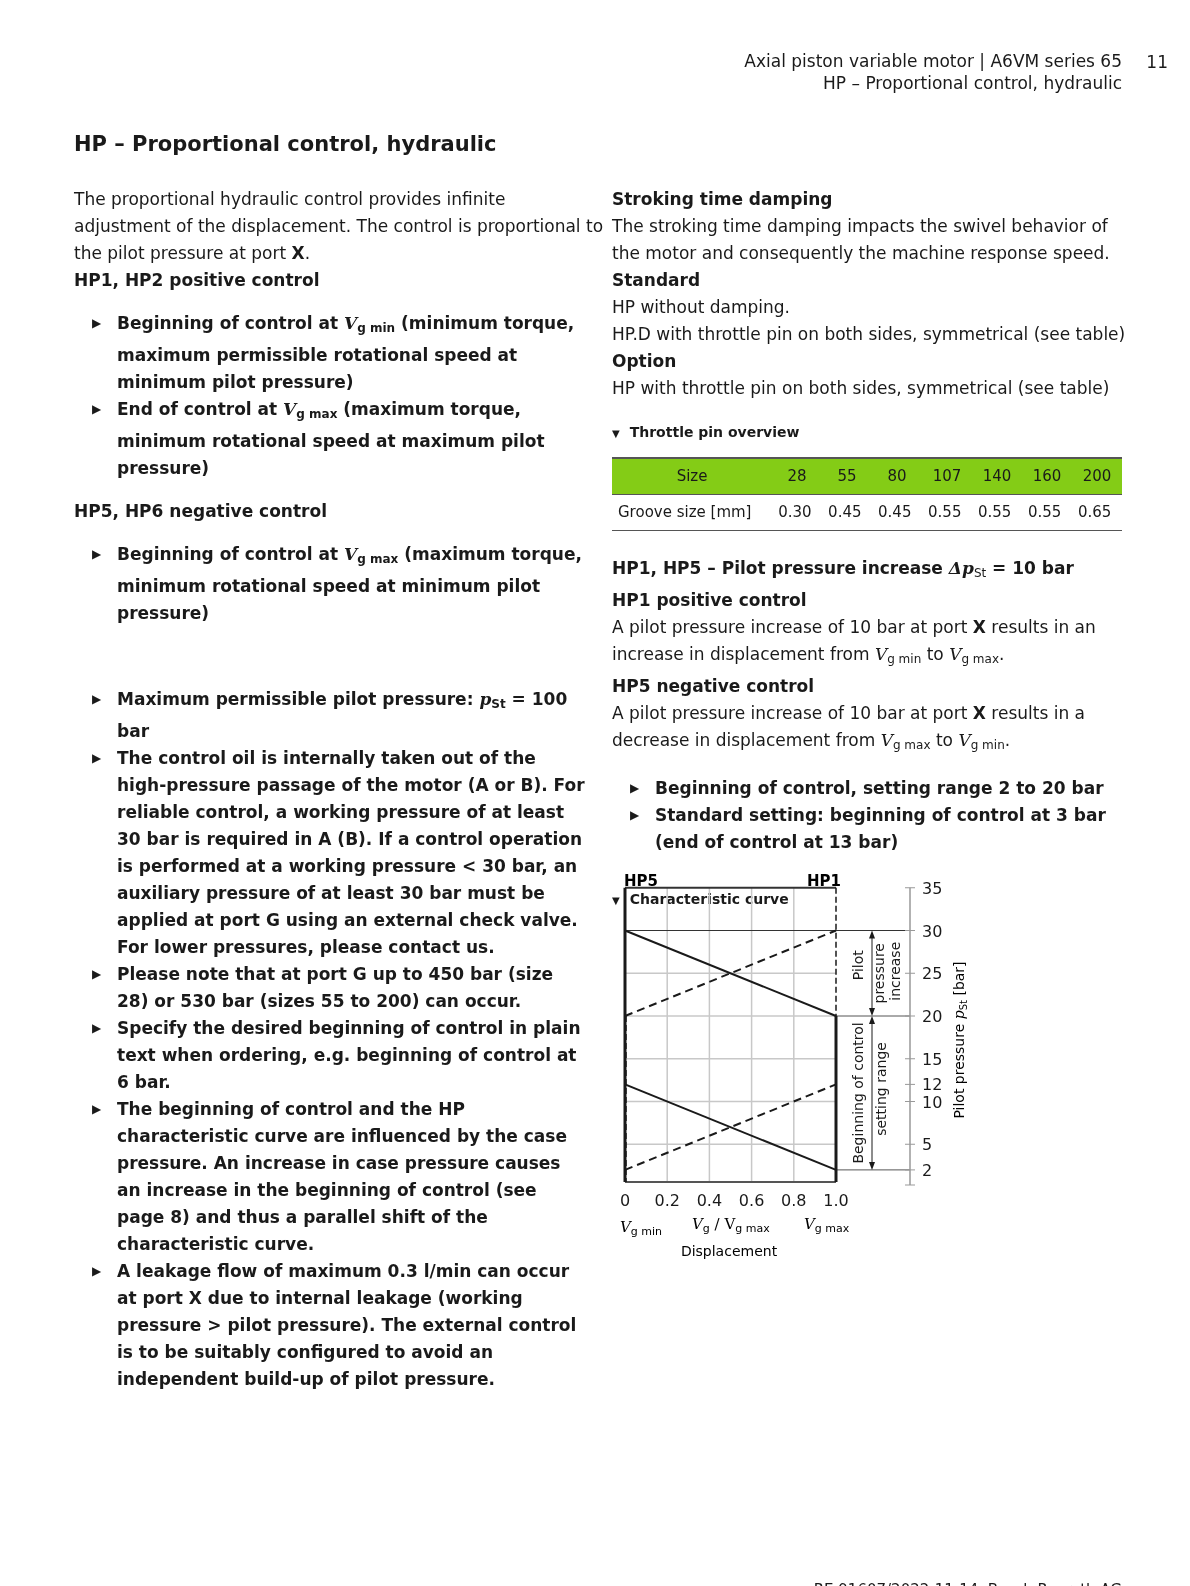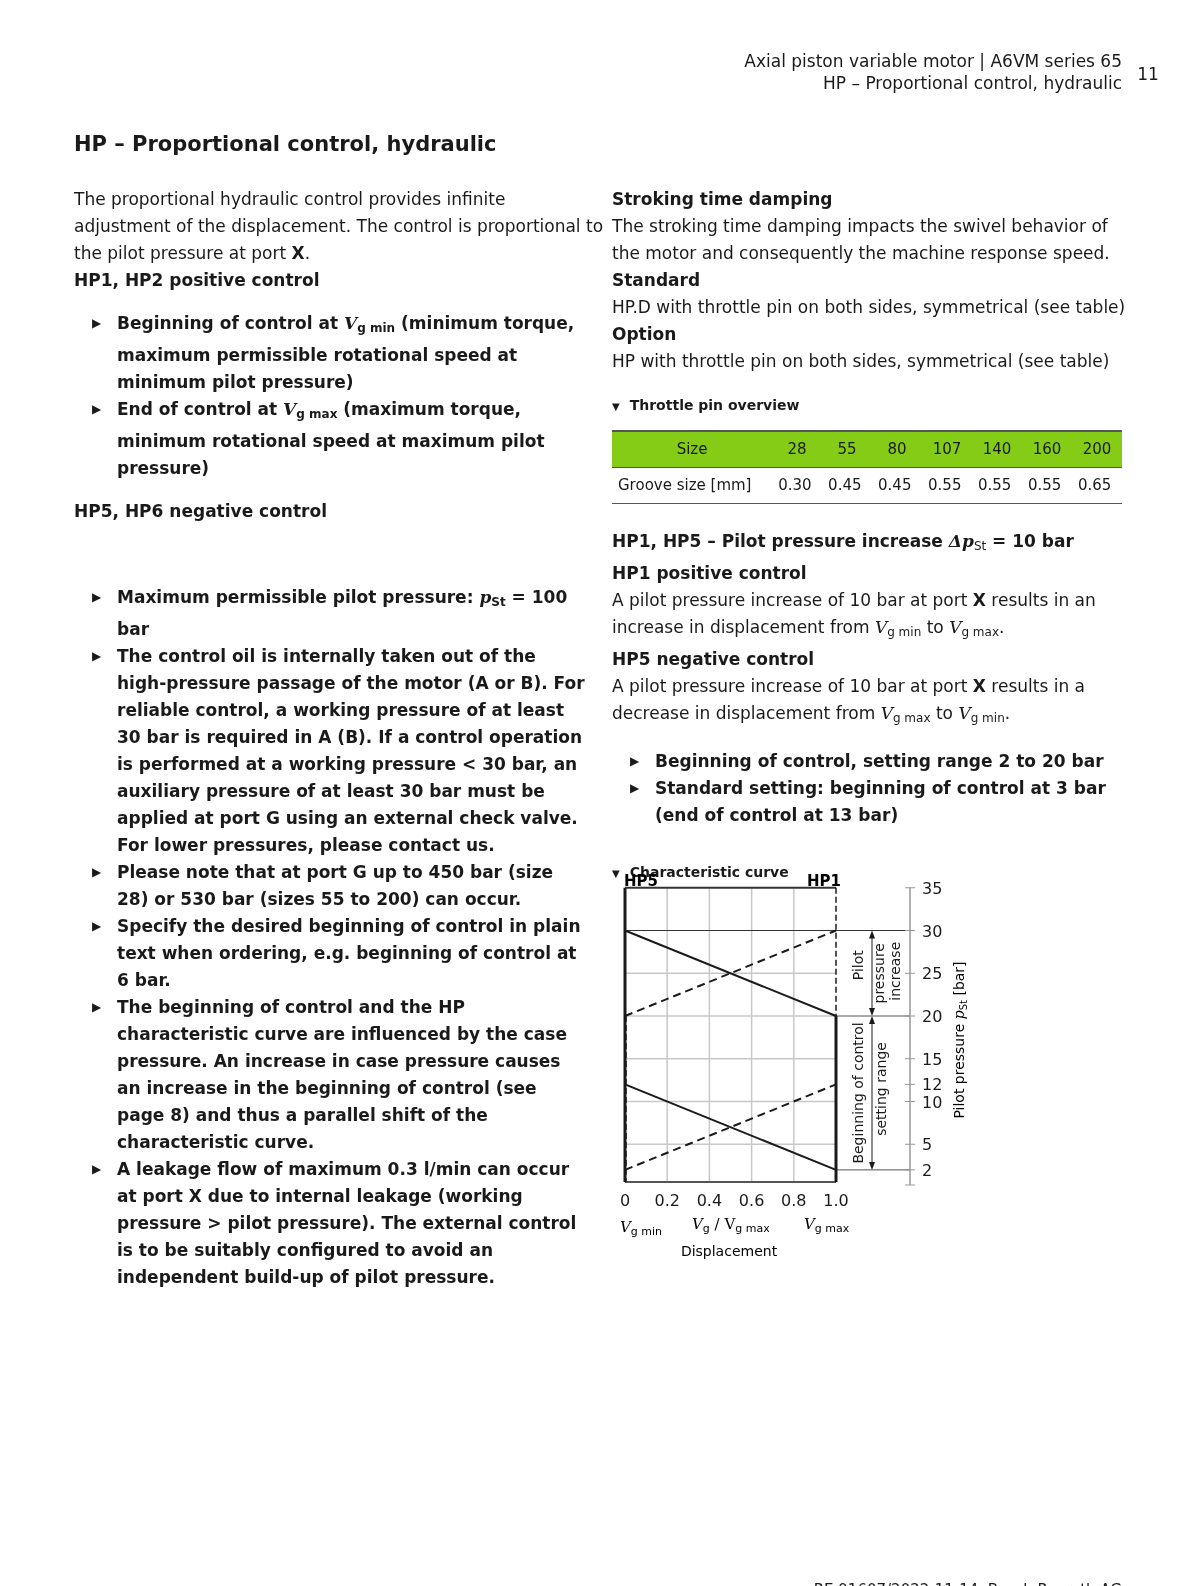--- a/index.html
+++ b/index.html
@@ -1,20 +1,20 @@
 <!DOCTYPE html>
 <html><head>
 <meta charset="utf-8">
 <style>
   html, body { margin: 0; padding: 0; background: #ffffff; }
   body { width: 1190px; height: 1586px; position: relative; overflow: hidden;
          font-family: "DejaVu Sans", sans-serif; color: #1a1a1a; }
   .header { position: absolute; top: 50px; right: 68px; text-align: right; font-size: 17px; line-height: 22px; }
   .header .line1 b { font-weight: normal; }
-  .pageno { position: absolute; top: 64px; right: 14px; width: 40px; text-align: center; font-size: 17px; }
+  .pageno { position: absolute; top: 52px; right: 14px; width: 40px; text-align: right; font-size: 17px; }
   .pageno { right: 22px; }
   .title { position: absolute; left: 74px; top: 132px; font-size: 21px; font-weight: bold; margin: 0; }
   .col { position: absolute; font-size: 17px; line-height: 27px; }
   .col-left { left: 74px; top: 186px; width: 530px; }
   .col-right { left: 612px; top: 186px; width: 520px; }
   .col p { margin: 0; }
   .sub { font-weight: bold; }
   ul.tri { list-style: none; margin: 16px; padding: 0; font-weight: bold; }
   ul.tri li { position: relative; padding-left: 27px; }
   ul.tri li::before { content: "\25B6"; position: absolute; left: 2px; top: 0; font-size: 12px; }
@@ -42,36 +42,38 @@
 
 <div class="col col-left">
   <p><span>The proportional hydraulic control provides infinite adjustment of the displacement. The control is proportional to the pilot pressure at port </span><b>X</b><span>.</span></p>
   <p class="sub">HP1, HP2 positive control</p>
   <ul class="tri">
     <li><span>Beginning of control at </span><span class="mi">V</span><span class="sb">g min</span><span> (minimum torque, maximum permissible rotational speed at minimum pilot pressure)</span></li>
     <li><span>End of control at </span><span class="mi">V</span><span class="sb">g max</span><span> (maximum torque, minimum rotational speed at maximum pilot pressure)</span></li>
   </ul>
   <p class="sub">HP5, HP6 negative control</p>
   <ul class="tri">
+    <li><span>Beginning of control at </span><span class="mi">V</span><span class="sb">g max</span><span> (maximum torque, minimum rotational speed at minimum pilot pressure)</span></li>
   </ul>
   <div class="gap"></div>
   <ul class="tri">
     <li><span>Maximum permissible pilot pressure: </span><span class="mi">p</span><span class="sb">St</span><span> = 100 bar</span></li>
     <li><span>The control oil is internally taken out of the high-pressure passage of the motor (</span><b>A</b><span> or </span><b>B</b><span>). For reliable control, a working pressure of at least 30 bar is required in </span><b>A</b><span> (</span><b>B</b><span>). If a control operation is performed at a working pressure &lt; 30 bar, an auxiliary pressure of at least 30 bar must be applied at port </span><b>G</b><span> using an external check valve. For lower pressures, please contact us.</span></li>
     <li><span>Please note that at port </span><b>G</b><span> up to 450 bar (size 28) or 530 bar (sizes 55 to 200) can occur.</span></li>
     <li>Specify the desired beginning of control in plain text when ordering, e.g. beginning of control at 6 bar.</li>
     <li>The beginning of control and the HP characteristic curve are influenced by the case pressure. An increase in case pressure causes an increase in the beginning of control (see page 8) and thus a parallel shift of the characteristic curve.</li>
     <li><span>A leakage flow of maximum 0.3 l/min can occur at port </span><b>X</b><span> due to internal leakage (working pressure &gt; pilot pressure). The external control is to be suitably configured to avoid an independent build-up of pilot pressure.</span></li>
   </ul>
 </div>
 
 <div class="col col-right">
   <p class="sub">Stroking time damping</p>
   <p>The stroking time damping impacts the swivel behavior of the motor and consequently the machine response speed.</p>
   <p class="sub">Standard</p>
+  <p>HP without damping.</p>
   <p>HP.D with throttle pin on both sides, symmetrical (see table)</p>
   <p class="sub">Option</p>
   <p>HP with throttle pin on both sides, symmetrical (see table)</p>
 
   <div class="caption" style="margin-top:17px;">Throttle pin overview</div>
   <table class="pins">
     <thead>
       <tr>
         <th>Size</th>
         <th>28</th>

